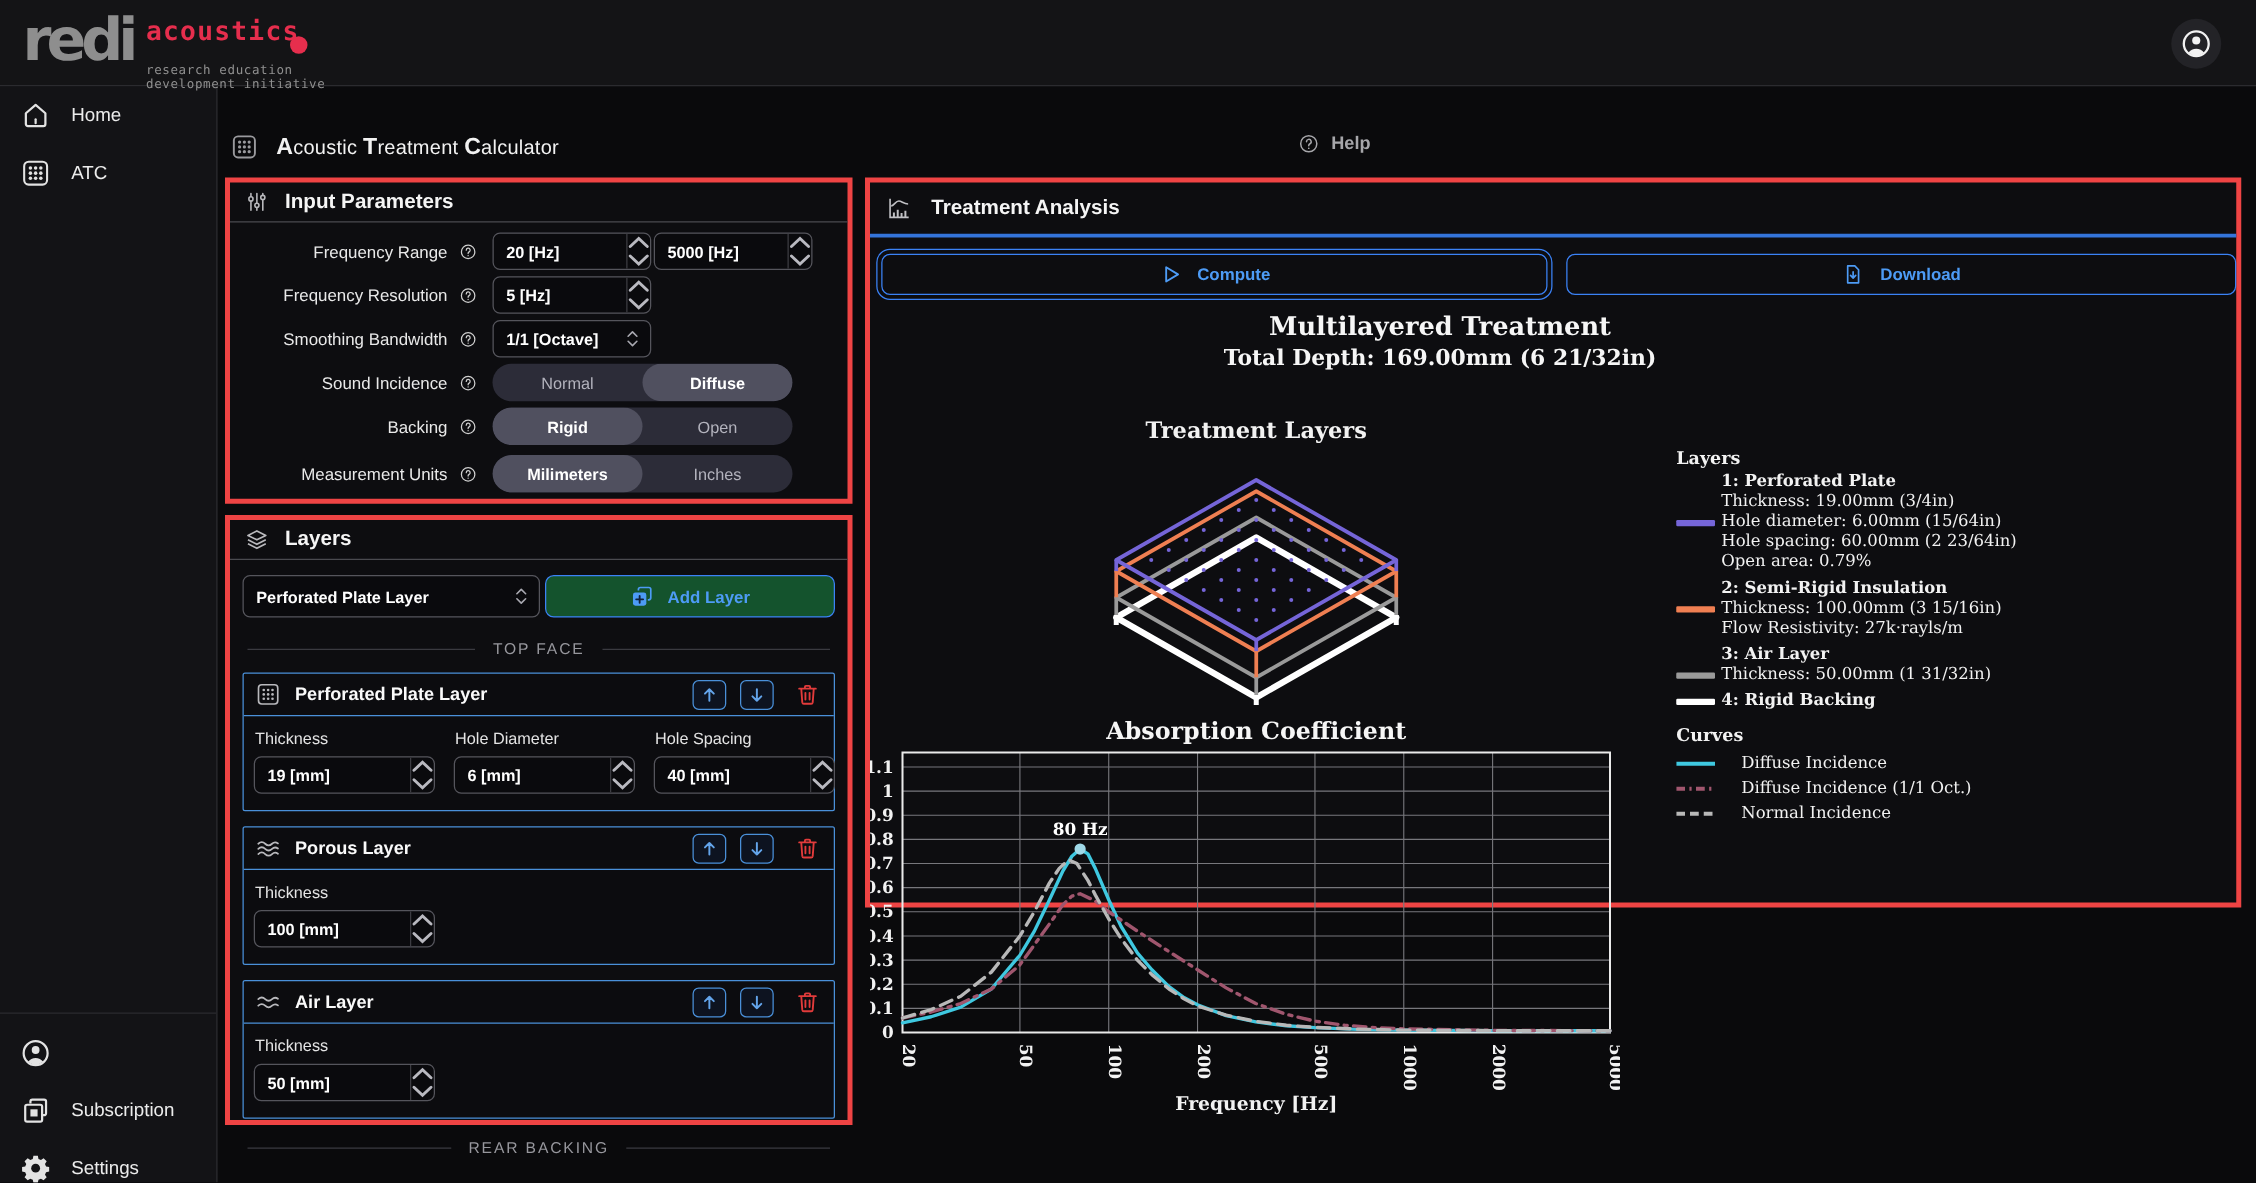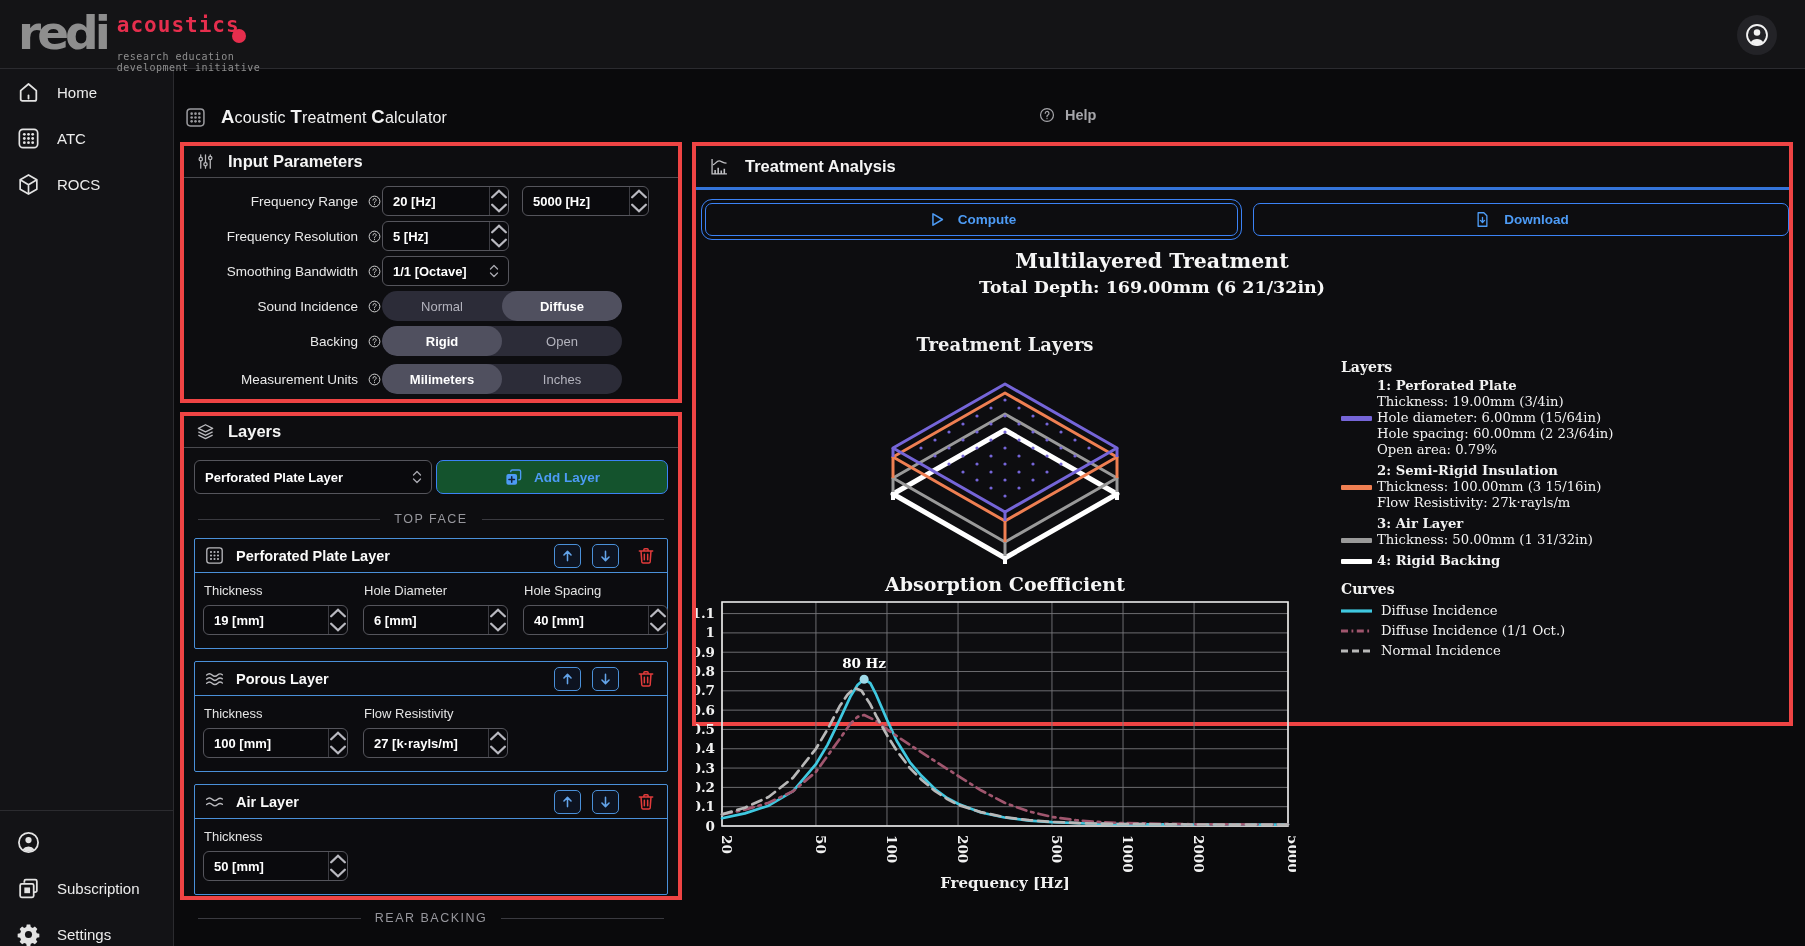--- a/index.html
+++ b/index.html
@@ -49,21 +49,21 @@
 
   #input-panel { left:180px; top:142px; width:502px; height:261px; }
   #layers-panel { left:180px; top:412px; width:502px; height:488px; }
 
   
   .p-row { display:flex; align-items:center; margin:5px 0 0 12px; height:30px; }
   .p-row:first-child { margin-top:8px; }
   .p-row.last { margin-top:8px; }
   .p-label { width:162px; text-align:right; font-size:13.5px; color:#e9e9e9; }
   .q { width:15px; height:15px; color:#cfcfcf; margin-left:9px; cursor:pointer; }
-  .p-ctrl { margin-left:0; display:flex; align-items:center; gap:13px; }
+  .p-ctrl { margin-left:12px; display:flex; align-items:center; gap:2px; }
 
   .spin { display:flex; width:127px; height:30px; background:#0a0a0d; border:1px solid #55555c;
           border-radius:6px; overflow:hidden; cursor:text; }
   .spin.wide { width:145px; }
   .spin-val { flex:1; display:flex; align-items:center; padding-left:10px; font-size:13px; font-weight:bold; color:#fff; }
   .spin-btns { width:19px; border-left:1px solid #3c3c42; display:flex; flex-direction:column; }
   .sb { flex:1; display:flex; align-items:center; justify-content:center; color:#b9b9c0; cursor:pointer; }
 
   .sel { display:flex; align-items:center; height:30px; background:#0a0a0d; border:1px solid #55555c;
          border-radius:6px; cursor:pointer; }
@@ -121,21 +121,21 @@
 
   #layers-legend { position:absolute; left:645px; top:212px; width:450px; color:#f2f2f2;
                    font-family:"DejaVu Serif",serif; }
   .leg-sec-title { font-size:14px; font-weight:bold; line-height:18px; margin-bottom:2px; }
   .leg-item { position:relative; padding-left:36px; margin-bottom:5px; }
   .leg-swatch { position:absolute; left:0; width:31px; height:4.5px; border-radius:1px; }
   .leg-line { font-size:13.2px; line-height:16px; }
   .leg-t { font-weight:bold; }
 
   #curves-legend { position:absolute; left:645px; top:434px; color:#f2f2f2; font-family:"DejaVu Serif",serif; }
-  .cl-row { display:flex; align-items:center; margin-top:5px; }
+  .cl-row { display:flex; align-items:center; margin-top:5px;gap:12px; }
   .cl-sw { width:31px; height:6px; }
   .cl-label { margin-left:9px; font-size:13.2px; }
 
   
   .grid { stroke:#77777c; stroke-width:.9; }
   .frame { fill:none; stroke:#eaeaea; stroke-width:1.6; }
   .tick { font:bold 13.5px "DejaVu Serif",serif; fill:#f2f2f2; }
   .ctitle { font:bold 19px "DejaVu Serif",serif; fill:#f6f6f6; }
   .anno { font:bold 13.5px "DejaVu Serif",serif; fill:#fff; }
   .xlabel { font:bold 15px "DejaVu Serif",serif; fill:#f2f2f2; }
@@ -185,29 +185,20 @@
               <circle cx="8" cy="12" r="1.35"></circle>
               <circle cx="12" cy="12" r="1.35"></circle>
               <circle cx="16" cy="12" r="1.35"></circle>
               <circle cx="8" cy="16" r="1.35"></circle>
               <circle cx="12" cy="16" r="1.35"></circle>
               <circle cx="16" cy="16" r="1.35"></circle>
             </g>
           </svg>
         </span>
         <span class="side-label">ATC</span>
-      </div>
-      <div class="side-item">
-        <span class="icon s-ic">
-          <svg viewBox="0 0 24 24" fill="none" stroke="currentColor" stroke-width="1.6" stroke-linejoin="round">
-            <path d="M12 2.8 20 7.4v9.2l-8 4.6-8-4.6V7.4z"></path>
-            <path d="M12 12.2 20 7.4M12 12.2 4 7.4M12 12.2v9"></path>
-          </svg>
-        </span>
-        <span class="side-label">ROCS</span>
       </div>
     </div>
   <div class="side-divider"></div>
   <div id="side-bottom">
       <div class="side-item">
         <span class="icon s-ic">
           <svg viewBox="0 0 24 24">
             <circle cx="12" cy="12" r="9.2" fill="none" stroke="currentColor" stroke-width="1.7"></circle>
             <circle cx="12" cy="9.6" r="3" fill="currentColor"></circle>
             <path d="M6.2 18.6a7.3 7.3 0 0 1 11.6 0 9.2 9.2 0 0 1-11.6 0z" fill="currentColor"></path>
@@ -570,38 +561,20 @@
             <svg viewBox="0 0 24 24" fill="none" stroke="currentColor" stroke-width="1.8" stroke-linecap="round" stroke-linejoin="round">
               <path d="M4 6.5h16M9.5 6.5V4.8a1 1 0 0 1 1-1h3a1 1 0 0 1 1 1v1.7M6 6.5l1 13.2a1.5 1.5 0 0 0 1.5 1.3h7a1.5 1.5 0 0 0 1.5-1.3l1-13.2M10 10.5v6.5M14 10.5v6.5"></path>
             </svg>
           </span>
         </div>
         <div class="card-body">
           <div class="fld">
             <div class="fld-label">Thickness</div>
             <span class="spin wide">
               <span class="spin-val">100 [mm]</span>
-              <span class="spin-btns">
-                <span class="sb icon">
-                  <svg viewBox="0 0 10 6" width="9" height="6">
-                    <path d="M1.2 4.8 5 1.2l3.8 3.6" fill="none" stroke="currentColor" stroke-width="1.3" stroke-linecap="round"></path>
-                  </svg>
-                </span>
-                <span class="sb icon">
-                  <svg viewBox="0 0 10 6" width="9" height="6">
-                    <path d="M1.2 1.2 5 4.8 8.8 1.2" fill="none" stroke="currentColor" stroke-width="1.3" stroke-linecap="round"></path>
-                  </svg>
-                </span>
-              </span>
-            </span>
-          </div>
-          <div class="fld">
-            <div class="fld-label">Flow Resistivity</div>
-            <span class="spin wide">
-              <span class="spin-val">27 [k·rayls/m]</span>
               <span class="spin-btns">
                 <span class="sb icon">
                   <svg viewBox="0 0 10 6" width="9" height="6">
                     <path d="M1.2 4.8 5 1.2l3.8 3.6" fill="none" stroke="currentColor" stroke-width="1.3" stroke-linecap="round"></path>
                   </svg>
                 </span>
                 <span class="sb icon">
                   <svg viewBox="0 0 10 6" width="9" height="6">
                     <path d="M1.2 1.2 5 4.8 8.8 1.2" fill="none" stroke="currentColor" stroke-width="1.3" stroke-linecap="round"></path>
                   </svg>

